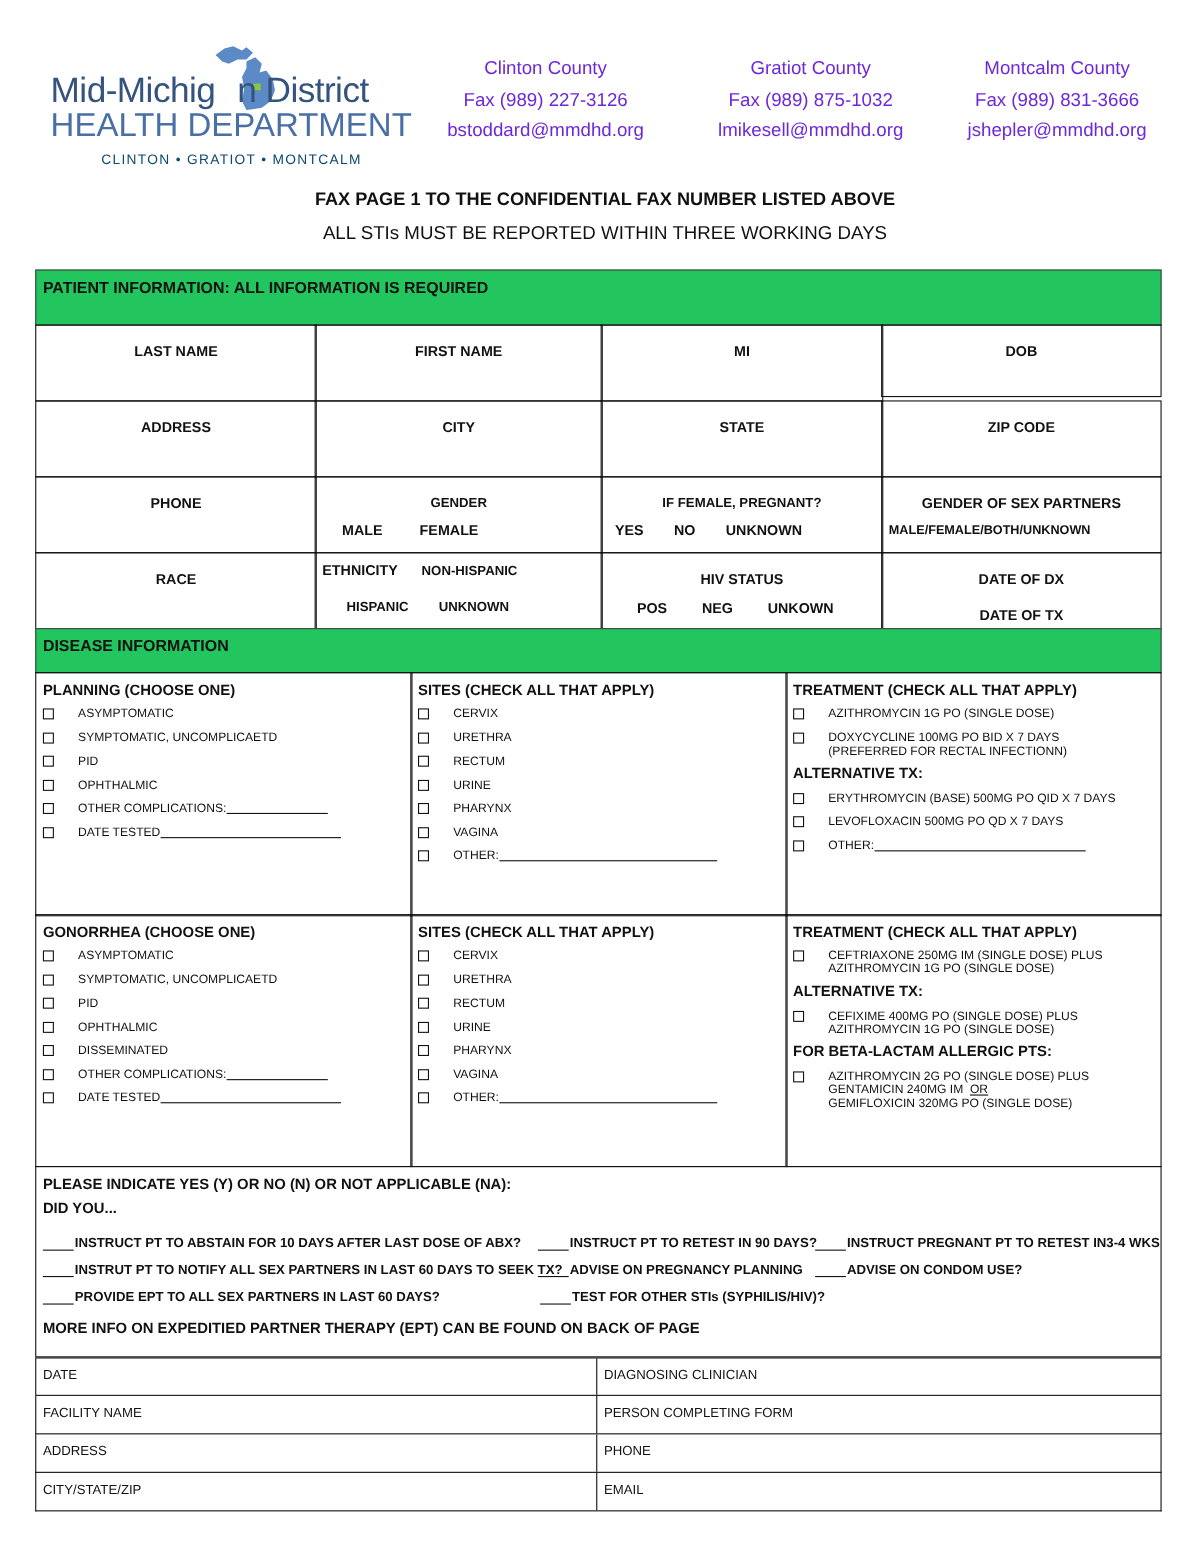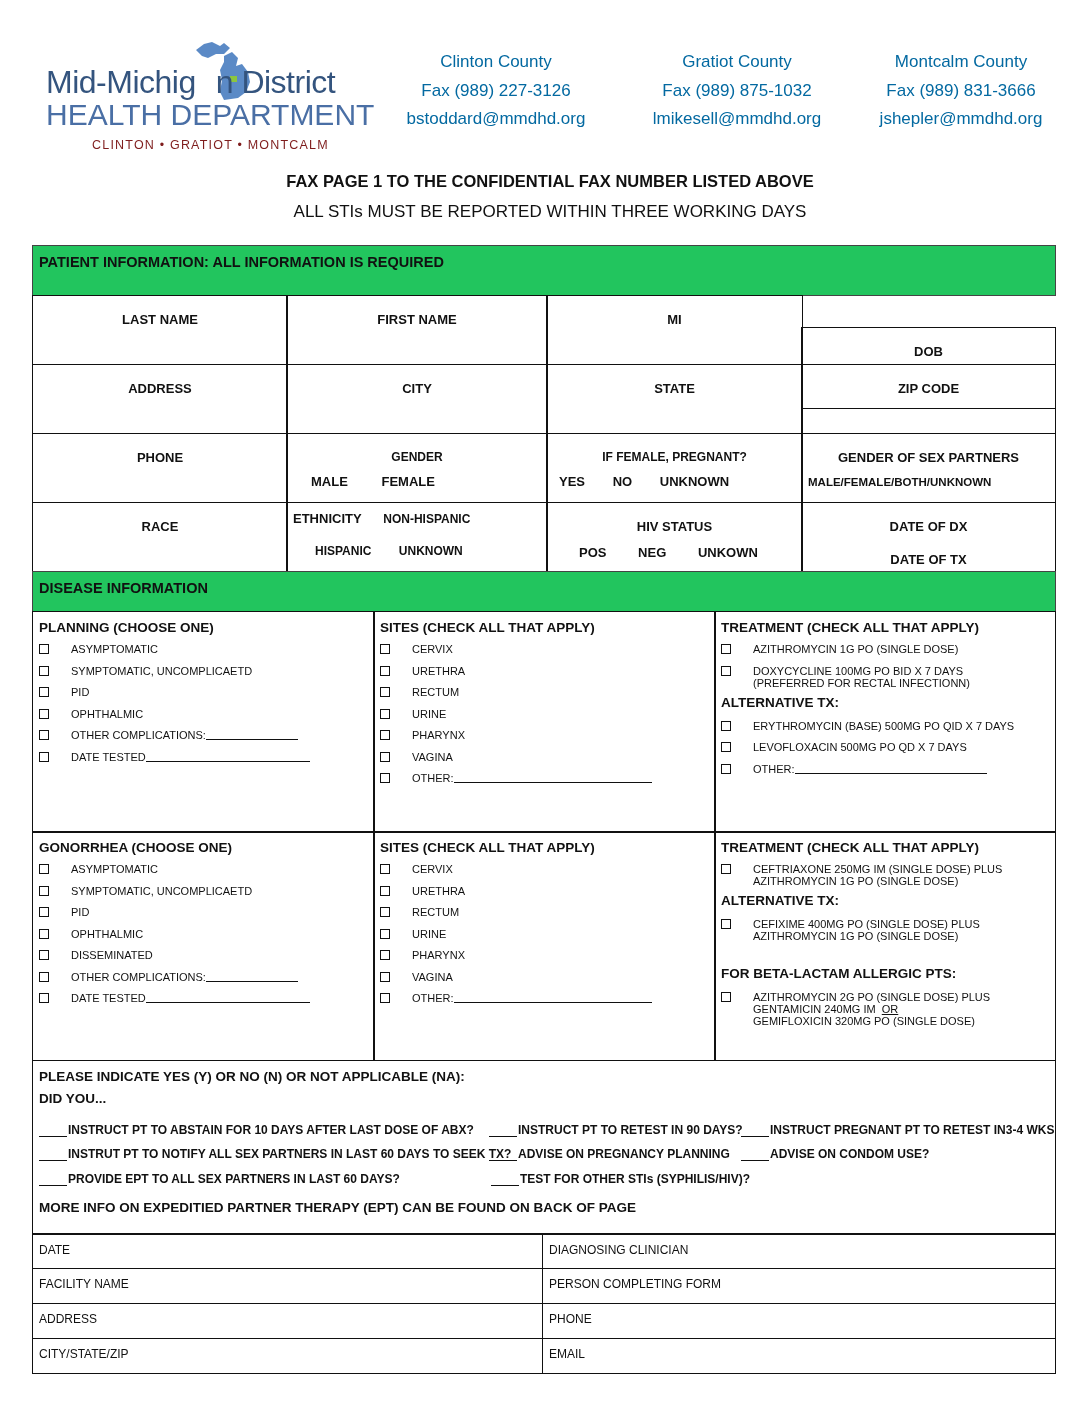--- a/index.html
+++ b/index.html
@@ -3,24 +3,24 @@
 <meta charset="utf-8">
 <style>
   * { box-sizing: border-box; margin: 0; padding: 0; }
   html, body { width: 1088px; height: 1408px; background: #ffffff; }
   body { position: relative; font-family: "Liberation Sans", sans-serif; color: #111; overflow: hidden; }
 
   
   .logo { position: absolute; left: 46px; top: 42px; width: 334px; height: 116px; }
   .logo .line1 { position: absolute; left: 0; top: 22px; font-size: 32px; color: #34547e; letter-spacing: -0.5px; white-space: nowrap; }
   .logo .line2 { position: absolute; left: 0; top: 56px; font-size: 30px; color: #4a6fa5; letter-spacing: 0px; white-space: nowrap; }
-  .logo .line3 { position: absolute; left: 46px; top: 96px; font-size: 12.5px; color: #7f1d1d; letter-spacing: 1.2px; white-space: nowrap; }
+  .logo .line3 { position: absolute; left: 46px; top: 96px; font-size: 12.5px; color: #0c4a6e; letter-spacing: 1.2px; white-space: nowrap; }
   .logo .mi-map { position: absolute; left: 148px; top: -2px; width: 64px; height: 62px; }
 
-  .county { position: absolute; top: 48px; text-align: center; font-size: 17px; line-height: 28.5px; color: #0369a1; white-space: nowrap; }
+  .county { position: absolute; top: 48px; text-align: center; font-size: 17px; line-height: 28.5px; color: #6d28d9; white-space: nowrap; }
   .county.c1 { left: 398px; width: 196px; }
   .county.c2 { left: 640px; width: 194px; }
   .county.c3 { left: 866px; width: 190px; }
 
   .title1 { position: absolute; top: 172px; left: 0; width: 1100px; text-align: center; font-size: 16.5px; font-weight: bold; }
   .title2 { position: absolute; top: 202px; left: 0; width: 1100px; text-align: center; font-size: 17px; }
   .hdr { position: absolute; background: #22c55e; border: 1.5px solid #444; font-size: 14.5px; font-weight: bold; padding: 8px 6px; }
 
   .cell { position: absolute; border: 1.5px solid #111; padding: 16px 6px; font-size: 13px; font-weight: bold; text-align: center; }
   .cell .lbl { display: block; }
@@ -84,21 +84,21 @@
 
 <div class="cell" style="left:32px;top:295px;width:256px;height:70px;">
     <span class="lbl">LAST NAME</span>
   </div>
 <div class="cell" style="left:286px;top:295px;width:262px;height:70px;">
     <span class="lbl">FIRST NAME</span>
   </div>
 <div class="cell" style="left:546px;top:295px;width:257px;height:70px;">
     <span class="lbl">MI</span>
   </div>
-<div class="cell" style="left:801px;top:295px;width:255px;height:82px;margin-top:32px;">
+<div class="cell" style="left:801px;top:295px;width:255px;height:66px;">
     <span class="lbl">DOB</span>
   </div>
 
 <div class="cell" style="left:32px;top:364px;width:256px;height:70px;">
     <span class="lbl">ADDRESS</span>
   </div>
 <div class="cell" style="left:286px;top:364px;width:262px;height:70px;">
     <span class="lbl">CITY</span>
   </div>
 <div class="cell" style="left:546px;top:364px;width:257px;height:70px;">
@@ -313,21 +313,21 @@
       <span class="blank" style="width:198px"></span>
     </div>
 </div>
 <div class="col" style="left:714px;top:831px;width:342px;height:230px;">
   <div class="h">TREATMENT (CHECK ALL THAT APPLY)</div>
   <div class="cb-row" style="margin-bottom:6px">
       <span class="cb"></span>
       <span><span>CEFTRIAXONE 250MG IM (SINGLE DOSE) PLUS</span><br><span>AZITHROMYCIN 1G PO (SINGLE DOSE)</span></span>
     </div>
   <div class="sub">ALTERNATIVE TX:</div>
-  <div class="cb-row" style="margin-bottom:24px">
+  <div class="cb-row" style="margin-bottom:6px">
       <span class="cb"></span>
       <span><span>CEFIXIME 400MG PO (SINGLE DOSE) PLUS</span><br><span>AZITHROMYCIN 1G PO (SINGLE DOSE)</span></span>
     </div>
   <div class="sub">FOR BETA-LACTAM ALLERGIC PTS:</div>
   <div class="cb-row">
       <span class="cb"></span>
       <span><span>AZITHROMYCIN 2G PO  (SINGLE DOSE) PLUS</span><br><span style="white-space:pre">GENTAMICIN 240MG IM  </span><span class="u">OR</span><br><span>GEMIFLOXICIN 320MG PO (SINGLE DOSE)</span></span>
     </div>
 </div>
 

